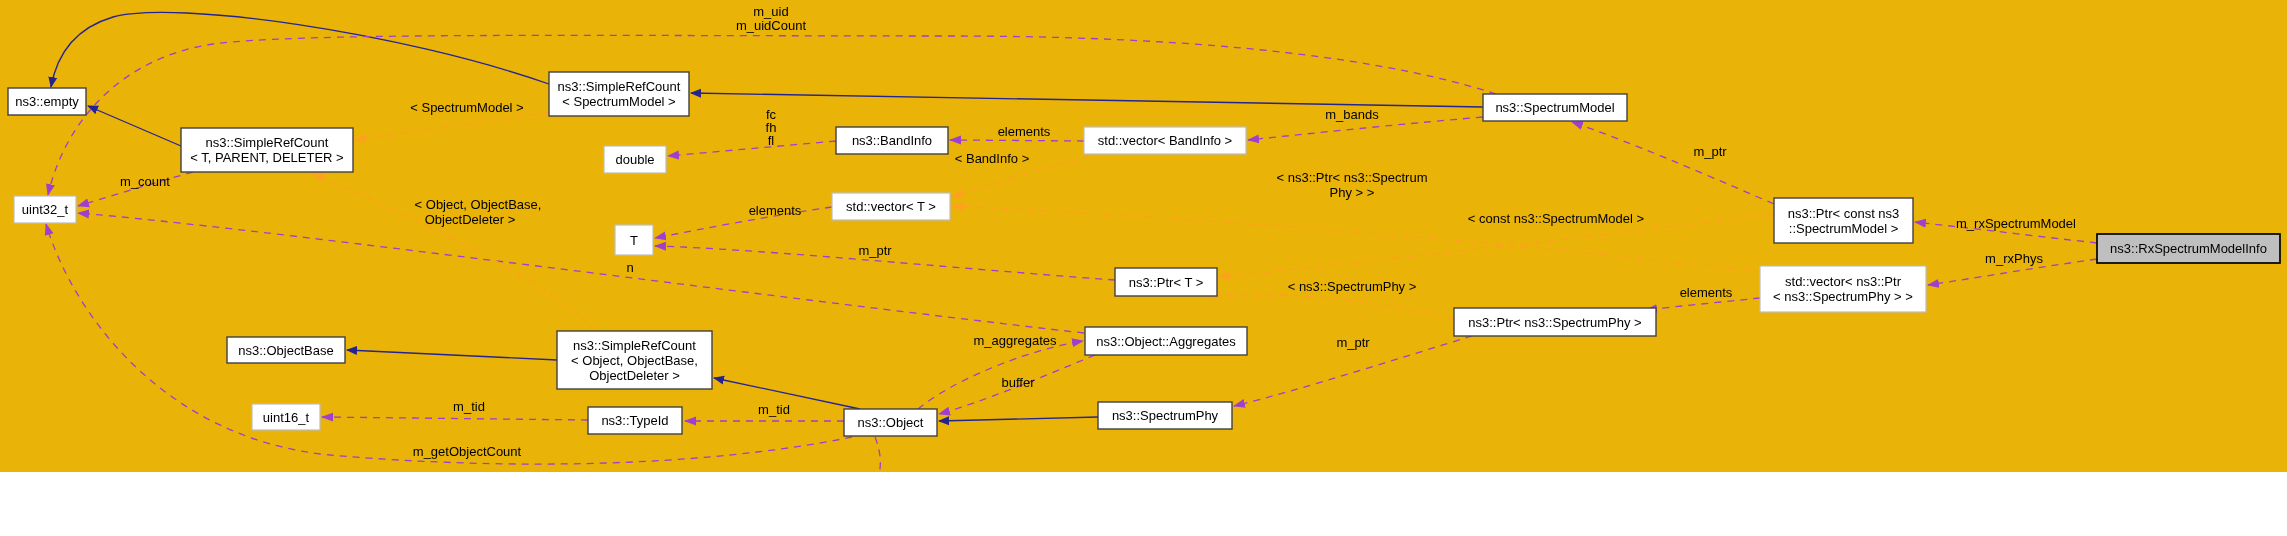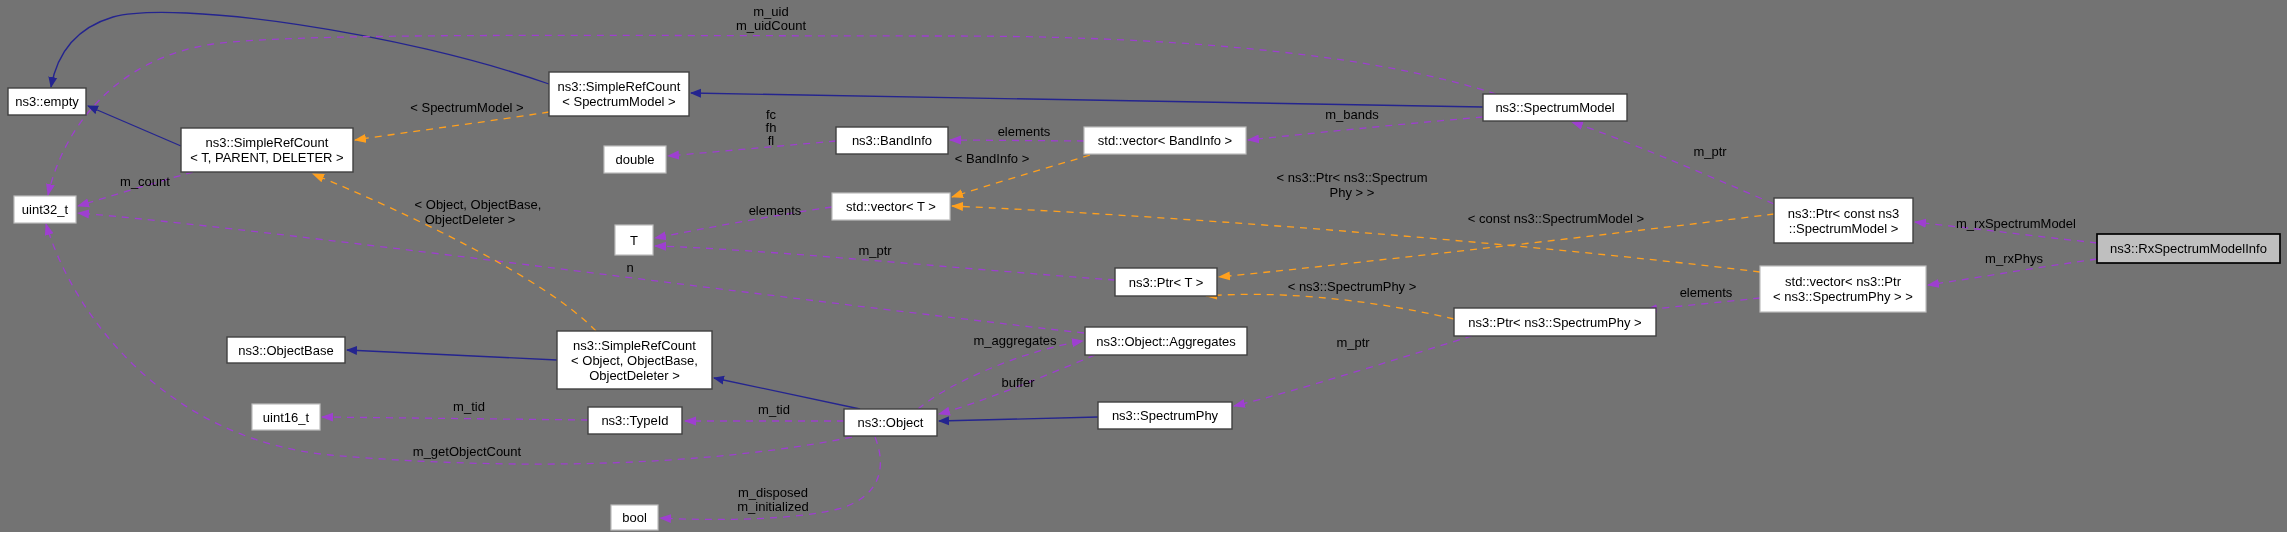--- a/index.html
+++ b/index.html
@@ -1,16 +1,16 @@
 <!DOCTYPE html>
 <html><head>
 <meta charset="utf-8">
 <style>
   html, body { margin: 0; padding: 0; background: #ffffff; }
-  .canvas { width: 2287px; height: 532px; position: relative; background: #737373; overflow: hidden; }
+  .canvas { width: 2287px; height: 472px; position: relative; background: #eab308; overflow: hidden; }
   svg { display: block; font-family: "Liberation Sans", sans-serif; }
   .node-rect-class   { fill: #ffffff; stroke: #404040; stroke-width: 1.4; }
   .node-rect-ext     { fill: #ffffff; stroke: #bdbdbd; stroke-width: 1.2; }
   .node-rect-current { fill: #bfbfbf; stroke: #000000; stroke-width: 1.7; }
   .node-label { fill: #000000; font-size: 13px; text-anchor: middle; }
   .edge-inheritance { fill: none; stroke: #24248f; stroke-width: 1.3; }
   .edge-usage       { fill: none; stroke: #9e3fd0; stroke-width: 1.3; stroke-dasharray: 7,6; }
   .edge-template    { fill: none; stroke: #ffa01e; stroke-width: 1.3; stroke-dasharray: 7,6; }
   .edge-label { fill: #000000; font-size: 13px; text-anchor: middle; }
 </style>

